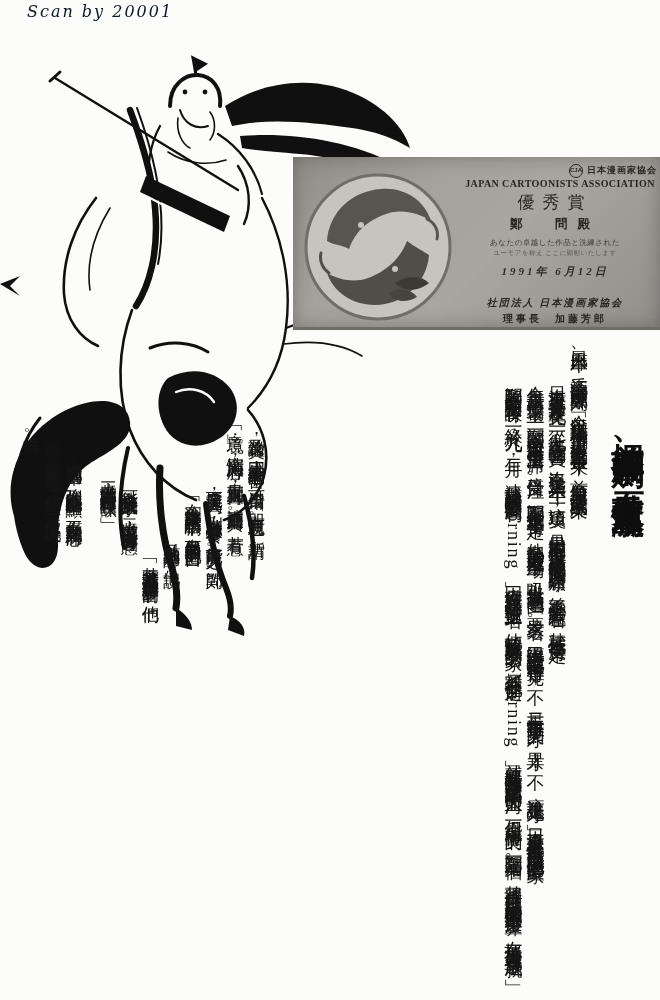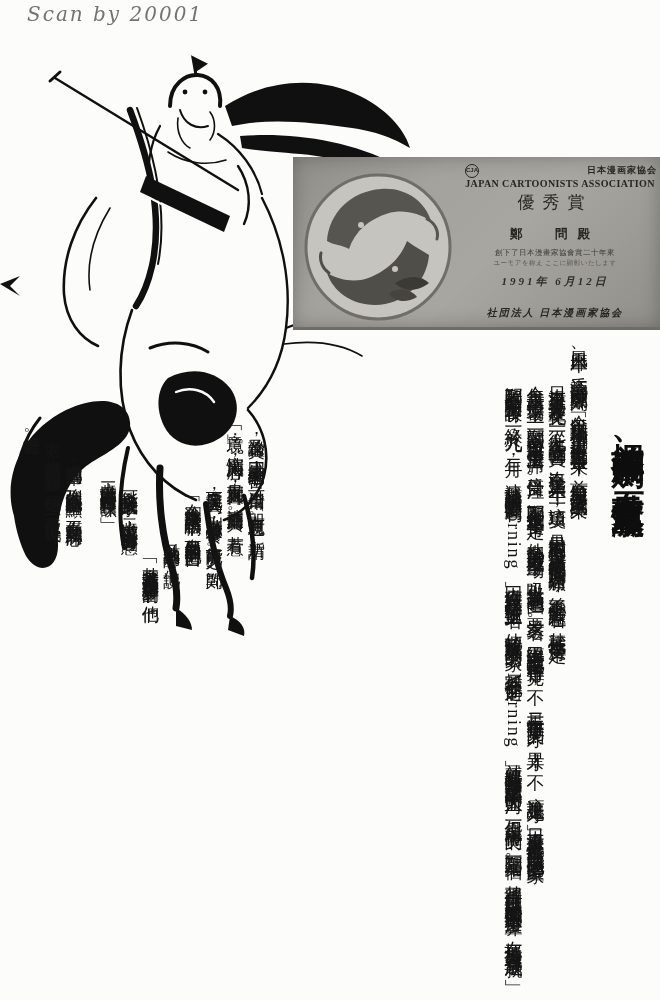--- a/index.html
+++ b/index.html
@@ -7,48 +7,48 @@
   body {
     position:relative;
     width:660px; height:1000px;
     background:#fcfcfa;
     overflow:hidden;
     font-family:"Liberation Serif","DejaVu Serif",serif;
     color:#1a1a1a;
   }
   .scan-credit {
     position:absolute; left:27px; top:2px;
-    font-style:italic; font-size:20px; letter-spacing:2px; color:#737373;
+    font-style:italic; font-size:16px; letter-spacing:2px; color:#0f172a;
     font-family:"DejaVu Serif","Liberation Serif",serif;
   }
   
   .illustration { position:absolute; left:0; top:48px; width:430px; height:600px; }
   
   .certificate {
     position:absolute; left:293px; top:157px; width:367px; height:173px;
     background:linear-gradient(135deg,#8f8d88 0%, #a4a29c 30%, #a8a6a0 55%, #918f8a 100%);
     border-bottom:3px solid #6f6d68;
     box-shadow:inset 0 0 18px rgba(40,40,38,.35);
   }
   .medal-wrap { position:absolute; left:6px; top:8px; width:158px; height:158px; }
   .cert-text {
     position:absolute; left:160px; top:6px; width:204px; height:160px;
     text-align:center; color:#26251f;
   }
-  .cert-org-row { display:flex; align-items:center; justify-content:space-between; gap:4px; margin-left:12px; height:15px; }
+  .cert-org-row { display:flex; align-items:center; justify-content:flex-end; gap:4px; margin-left:12px; height:15px; }
   .cja-badge {
     width:14px; height:14px; border:1.5px solid #26251f; border-radius:50%;
     font-size:6px; font-weight:bold; line-height:11px; text-align:center;
     color:#26251f; font-family:"Liberation Sans",sans-serif;
   }
   .cert-org-jp { font-size:9px; letter-spacing:1px; font-weight:bold; }
   .cert-org-en { font-size:10px; font-weight:bold; letter-spacing:.4px; margin-left:10px; text-align:center; }
   .cert-award-line { font-size:10.5px; font-weight:bold; letter-spacing:1px; margin-top:3px; }
   .cert-award-title { font-size:17px; font-weight:normal; letter-spacing:8px; margin-top:2px; }
-  .cert-recipient { font-size:12.5px; font-weight:bold; letter-spacing:10px; margin-top:12px; }
+  .cert-recipient { font-size:12.5px; font-weight:bold; letter-spacing:10px; margin-top:2px; }
   .cert-citation1 { font-size:7.5px; color:#3a3933; margin-top:5px; letter-spacing:.5px; }
   .cert-citation2 { font-size:6.5px; color:#55544c; margin-top:1px; letter-spacing:.5px; }
   .cert-date { font-size:11px; font-weight:bold; letter-spacing:3px; margin-top:6px; color:#2e2d27;font-style:italic; }
   .cert-issuer { font-size:10px; font-weight:bold; letter-spacing:2px; margin-top:17px;font-style:italic; }
   .cert-chair { font-size:10px; font-weight:bold; letter-spacing:3px; margin-top:2px; }
   
   .headline {
     position:absolute; top:417px; right:15px; height:450px;
     writing-mode:vertical-rl; text-orientation:mixed;
     font-size:33px; font-weight:bold; letter-spacing:2px; line-height:1.06;
@@ -158,24 +158,25 @@
     <circle cx="96" cy="104" r="3" fill="#c6c4bf"></circle>
   </svg>
   <div class="cert-text">
     <div class="cert-org-row">
       <div class="cja-badge">CJA</div>
       <div class="cert-org-jp">日本漫画家協会</div>
     </div>
     <div class="cert-org-en">JAPAN CARTOONISTS ASSOCIATION</div>
     <div class="cert-award-title">優秀賞</div>
     <div class="cert-recipient">鄭　問殿</div>
-    <div class="cert-citation1">創下了日本漫畫家協會賞二十年來</div>
+    <div class="cert-citation1">あなたの卓越した作品と洗練された</div>
     <div class="cert-citation2">ユーモアを称え ここに顕彰いたします</div>
     <div class="cert-date">1991年 6月12日</div>
     <div class="cert-issuer">社団法人 日本漫画家協会</div>
+    <div class="cert-chair">理事長　加藤芳郎</div>
   </div>
 </div>
 
 <div class="headline">埋首淬瀝胸中劍、石破天驚東瀛島</div>
 
 <div class="article">
   <p class="no-indent">風靡日本、香江的台灣漫畫家鄭問，今年以「東周英雄傳」創下了日本漫畫家協會賞二十年來，首度頒給非日本漫畫家的殊榮。</p>
   <p>日本漫畫界為了提升漫畫文化，從一九七一年設立的協會賞，迄今已邁入第二十年。這一獎項，是由日本約五百位漫畫家所組成的社團法人所評選頒布，絲毫不受出版社左右，其權威性廣受肯定。</p>
   <p>今年六月十二日頒獎會場上，鄭問以第一位非日本籍得主受邀出席，倍受注目。鄭問不僅創作風格受肯定，他真摯的態度更風靡全場，吸引大批畫迷的包圍，要求簽名。德田隆讚歎他是「十年難得一見！不，是二十年難得一見的天才！異才！不，應該說是鬼才！」日本漫畫界甚至懷疑能不能出現超越他的漫畫家。</p>
   <p>鄭問的作品最初受日本青睞，緣於一九九○年二月，連載於講談社出版的漫畫周刊「Morning」因廣獲好評而高居排行榜上第五名，他頓時成為炙手可熱的名家。雖然在他之前「Morning」就曾經連載過韓國漫畫家李載學的「大血河」，但是能一舉得獎的，鄭問是第一個。其得獎理由是「以熟練的畫風刺激日本漫畫界，在拓展漫畫領域有卓越成就。」</p>

